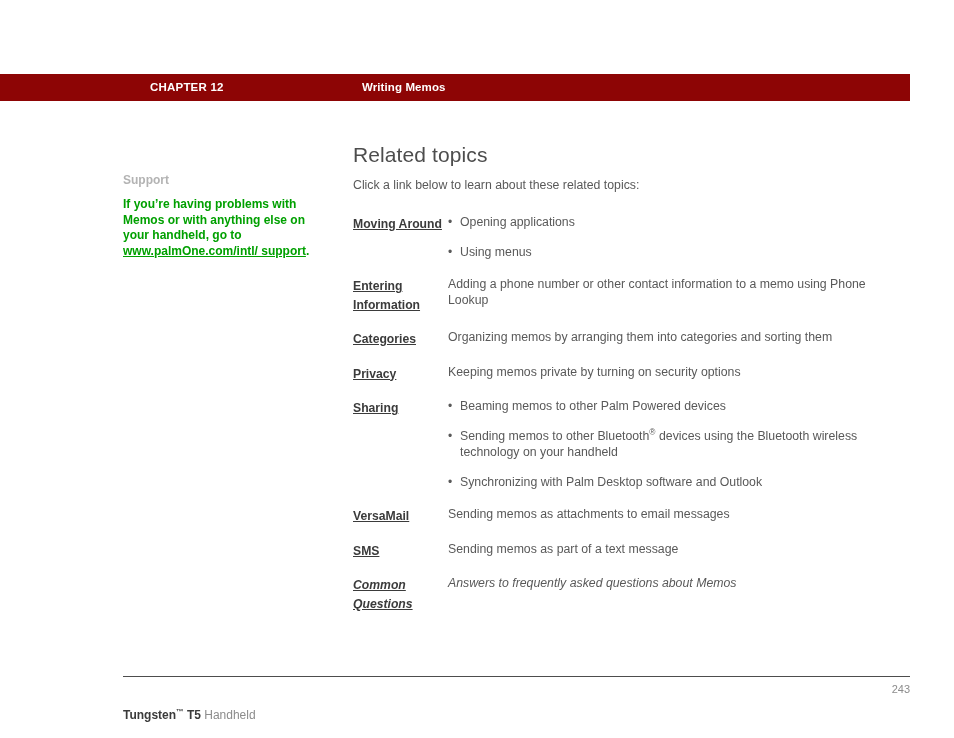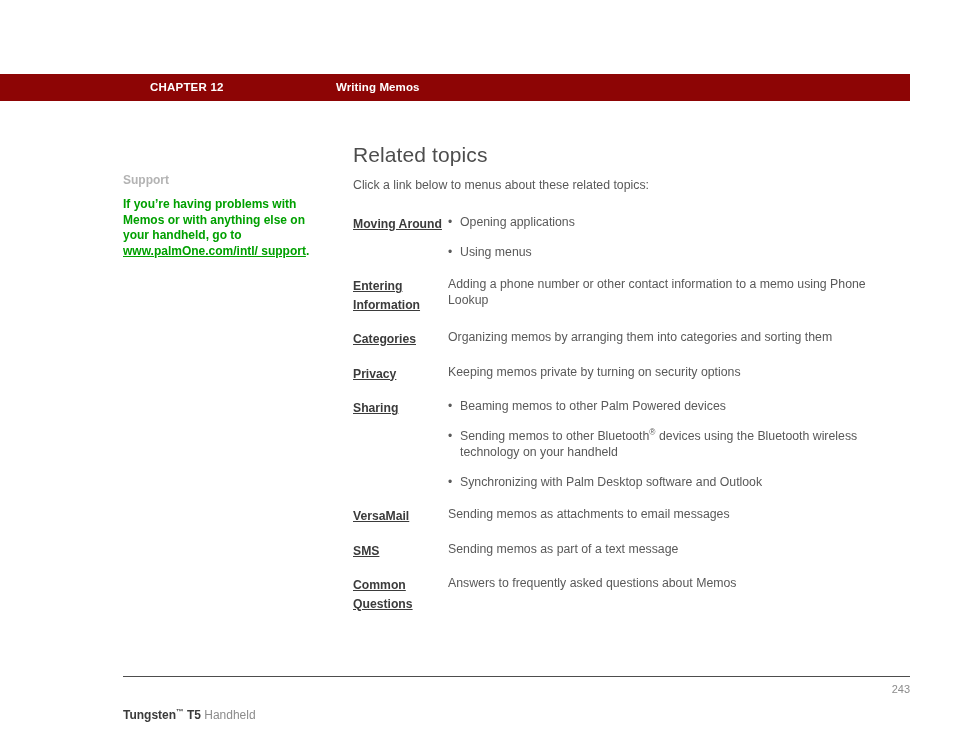--- a/index.html
+++ b/index.html
@@ -29,21 +29,21 @@
     left: 123px;
     top: 81px;
     font-size: 11.5px;
     font-weight: bold;
     color: #ffffff;
     letter-spacing: 0.2px;
     margin-left: 27px;
   }
   .header-title {
     position: absolute;
-    left: 336px;
+    left: 362px;
     top: 81px;
     font-size: 11.5px;
     font-weight: bold;
     color: #ffffff;
     letter-spacing: 0.1px;
   }
 
   
   .sidebar {
     position: absolute;
@@ -99,20 +99,21 @@
   .topics td {
     vertical-align: top;
     padding: 0;
   }
   .topic-row td {
     padding-bottom: 16px;
     margin-top: 20px;
   }
   .topics tr:last-child td {
     padding-bottom: 0;
+    font-style: italic;
   }
   .topic-link-cell {
     width: 95px;
     padding-right: 0;
   }
   .topic-link {
     font-size: 12.2px;
     font-weight: bold;
     color: #3b3b3b;
     text-decoration: underline;
@@ -200,21 +201,21 @@
 <div class="header-chapter">CHAPTER 12</div>
 <div class="header-title">Writing Memos</div>
 
 <div class="sidebar">
   <div class="sidebar-heading">Support</div>
   <div class="sidebar-body"><span>If you’re having problems with Memos or with anything else on your handheld, go to </span><a class="sidebar-link" href="#">www.palmOne.com/intl/ support</a><span>.</span></div>
 </div>
 
 <div class="main">
   <h1 class="page-title">Related topics</h1>
-  <p class="intro">Click a link below to menus about these related topics:</p>
+  <p class="intro">Click a link below to learn about these related topics:</p>
 
   <table class="topics">
     <tbody>
 
       <tr class="topic-row">
         <td class="topic-link-cell">
           <a class="topic-link" href="#">Moving Around</a>
         </td>
         <td class="topic-desc">
           <ul class="bullet-list">

